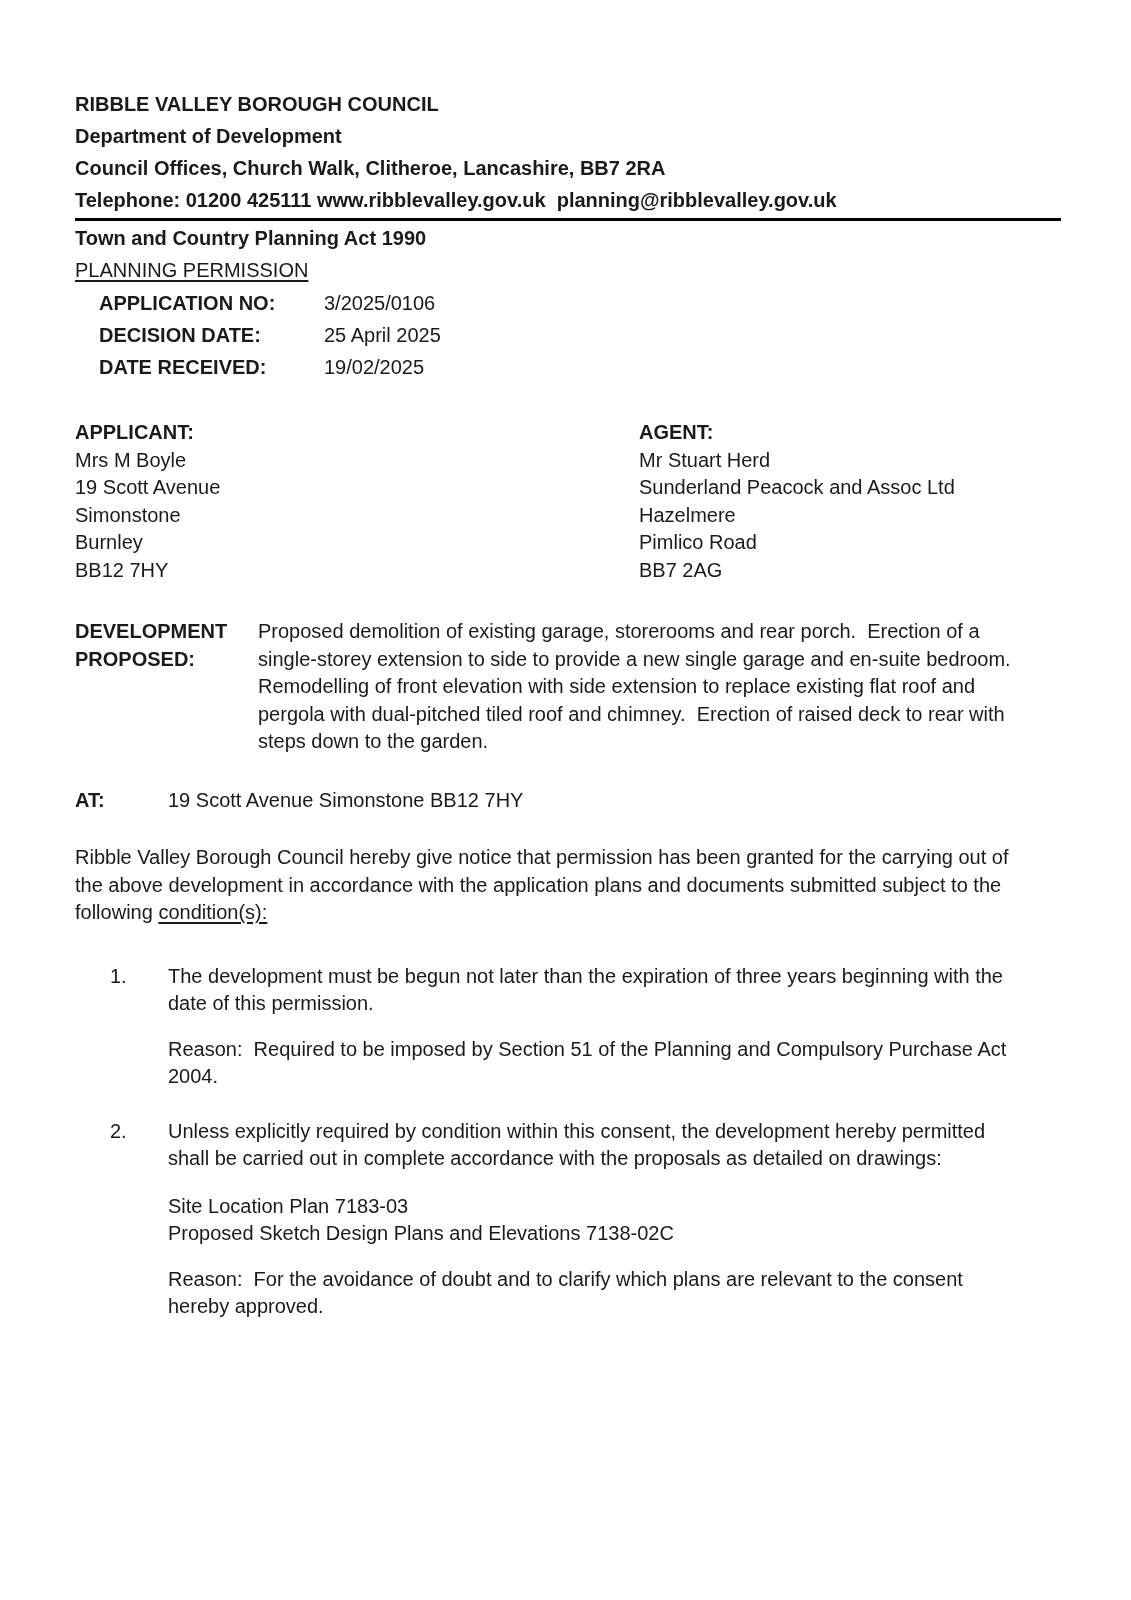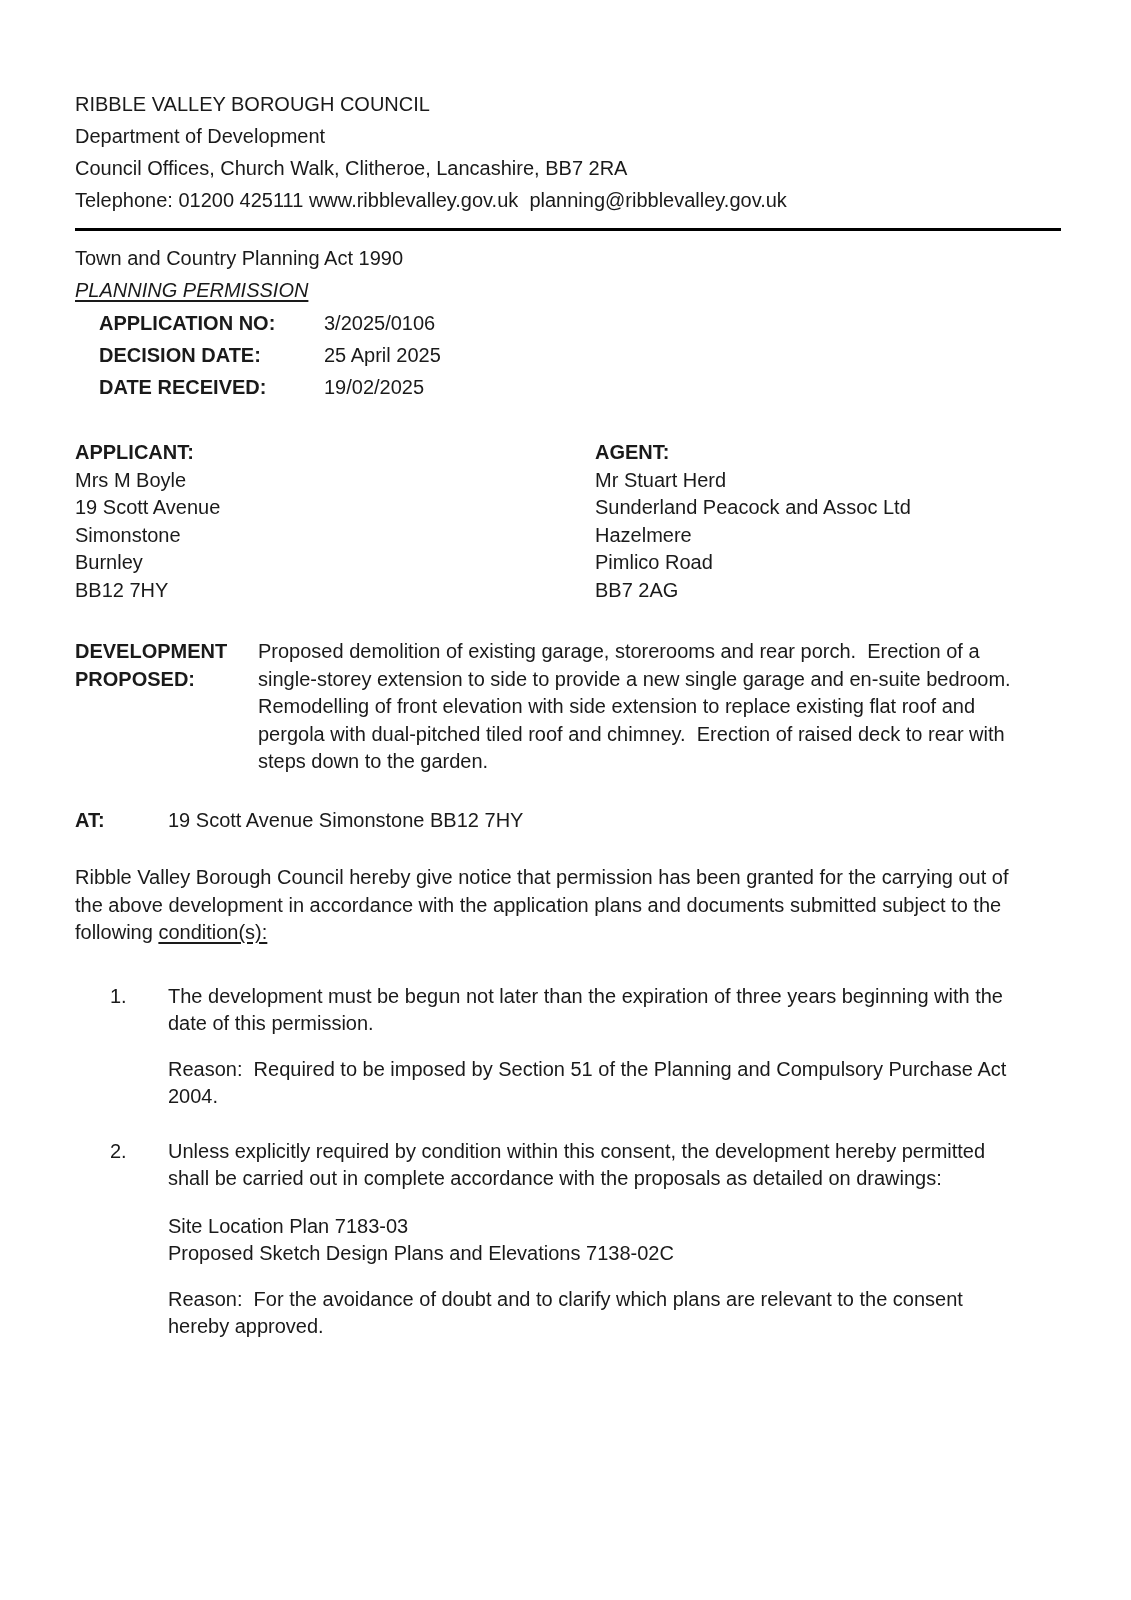--- a/index.html
+++ b/index.html
@@ -15,39 +15,38 @@
   }
   .page {
     width: 1131px;
     height: 1600px;
     background: #ffffff;
     padding: 88px 70px 0 75px;
   }
   .pre { white-space: pre-wrap; }
 
   
-  .letterhead { border-bottom: 3px solid #000000; padding-bottom: 12px; }
+  .letterhead { border-bottom: 3px solid #000000; padding-bottom: 2px; font-weight: bold; }
   .letterhead div { line-height: 32px; }
 
   
-  .act { margin-top: 11px; line-height: 32px; }
+  .act { margin-top: 1px; line-height: 32px; font-weight: bold; }
   .doc-title {
     line-height: 32px;
     text-decoration: underline;
     text-underline-offset: 3px;
-    font-style: italic;
   }
 
   
   .meta { margin-top: 1px; margin-left: 24px; }
   .meta-row { display: flex; line-height: 32px; }
   .meta-label { width: 225px; font-weight: bold; flex: 0 0 auto; }
 
   
-  .parties { display: flex; margin-top: 36px; }
+  .parties { display: flex; margin-top: 36px; gap: 44px; }
   .party-left { width: 520px; flex: 0 0 auto; }
   .party div { line-height: 27.5px; }
   .party-label { font-weight: bold; }
 
   
   .development { display: flex; margin-top: 34px; }
   .dev-label { width: 183px; flex: 0 0 auto; font-weight: bold; line-height: 27.5px; }
   .dev-text { max-width: 780px; line-height: 27.5px; }
 
   

